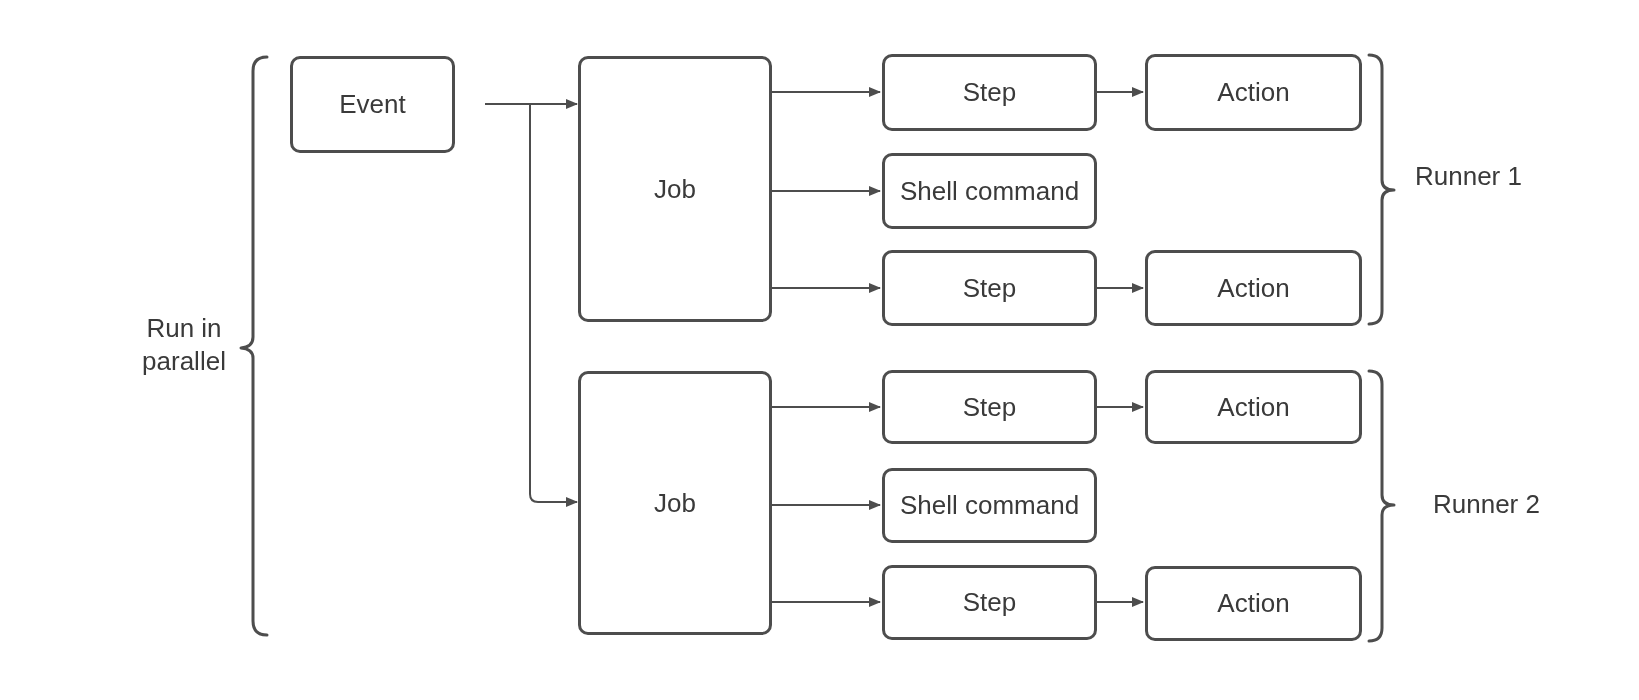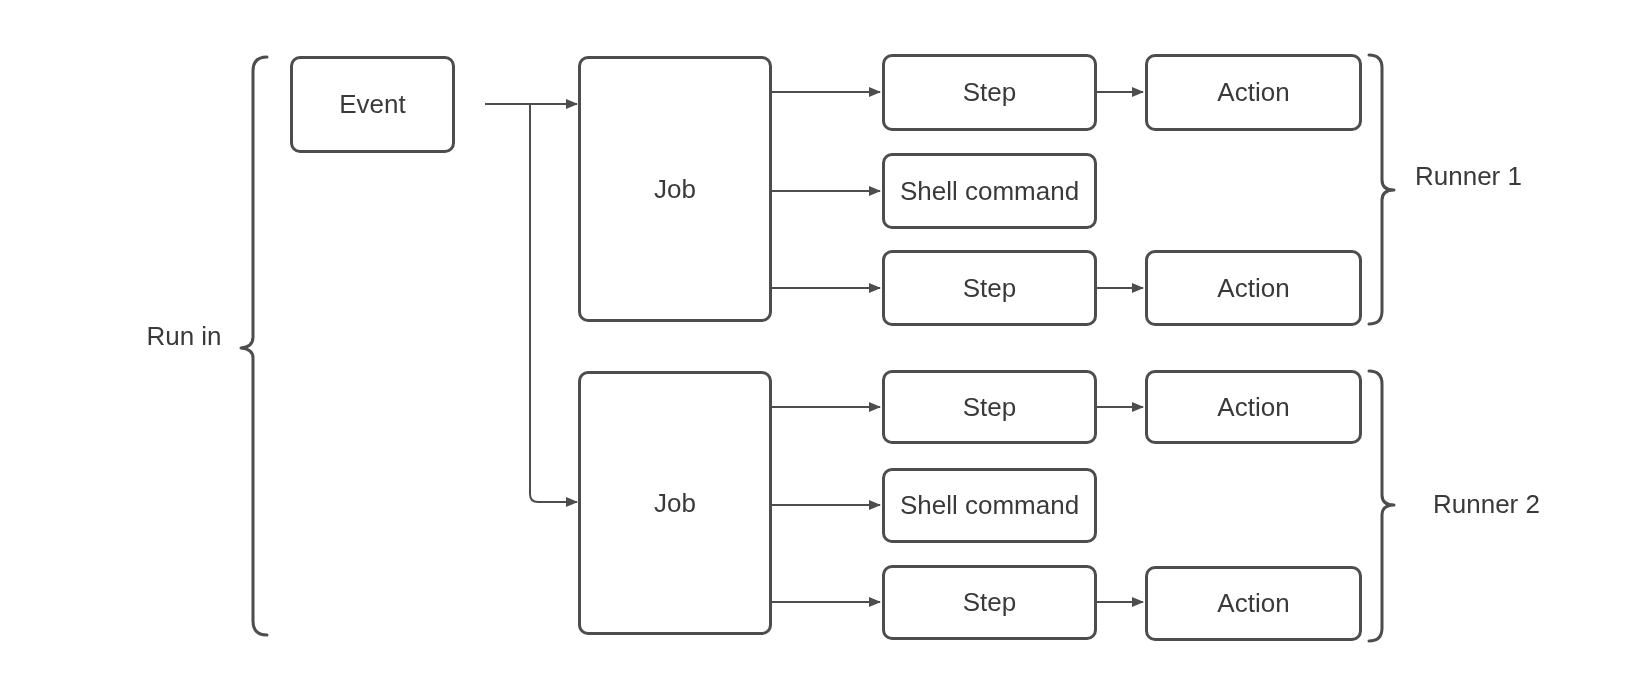--- a/index.html
+++ b/index.html
@@ -152,22 +152,23 @@
   </div>
 
   <div class="node" style="left:1145px; top:370px; width:217px; height:74px;">
     <span>Action</span>
   </div>
 
   <div class="node" style="left:1145px; top:566px; width:217px; height:75px;">
     <span>Action</span>
   </div>
 
-  <div class="free-label centered" style="left:114px; top:320px; width:140px;">
+  <div class="free-label centered" style="left:114px; top:312px; width:140px;">
     <div>Run in</div>
+    <div>parallel</div>
   </div>
 
   <div class="free-label" style="left:1415px; top:160px;">
     <span>Runner 1</span>
   </div>
 
   <div class="free-label" style="left:1415px; top:488px;margin-left:18px;">
     <span>Runner 2</span>
   </div>
 

